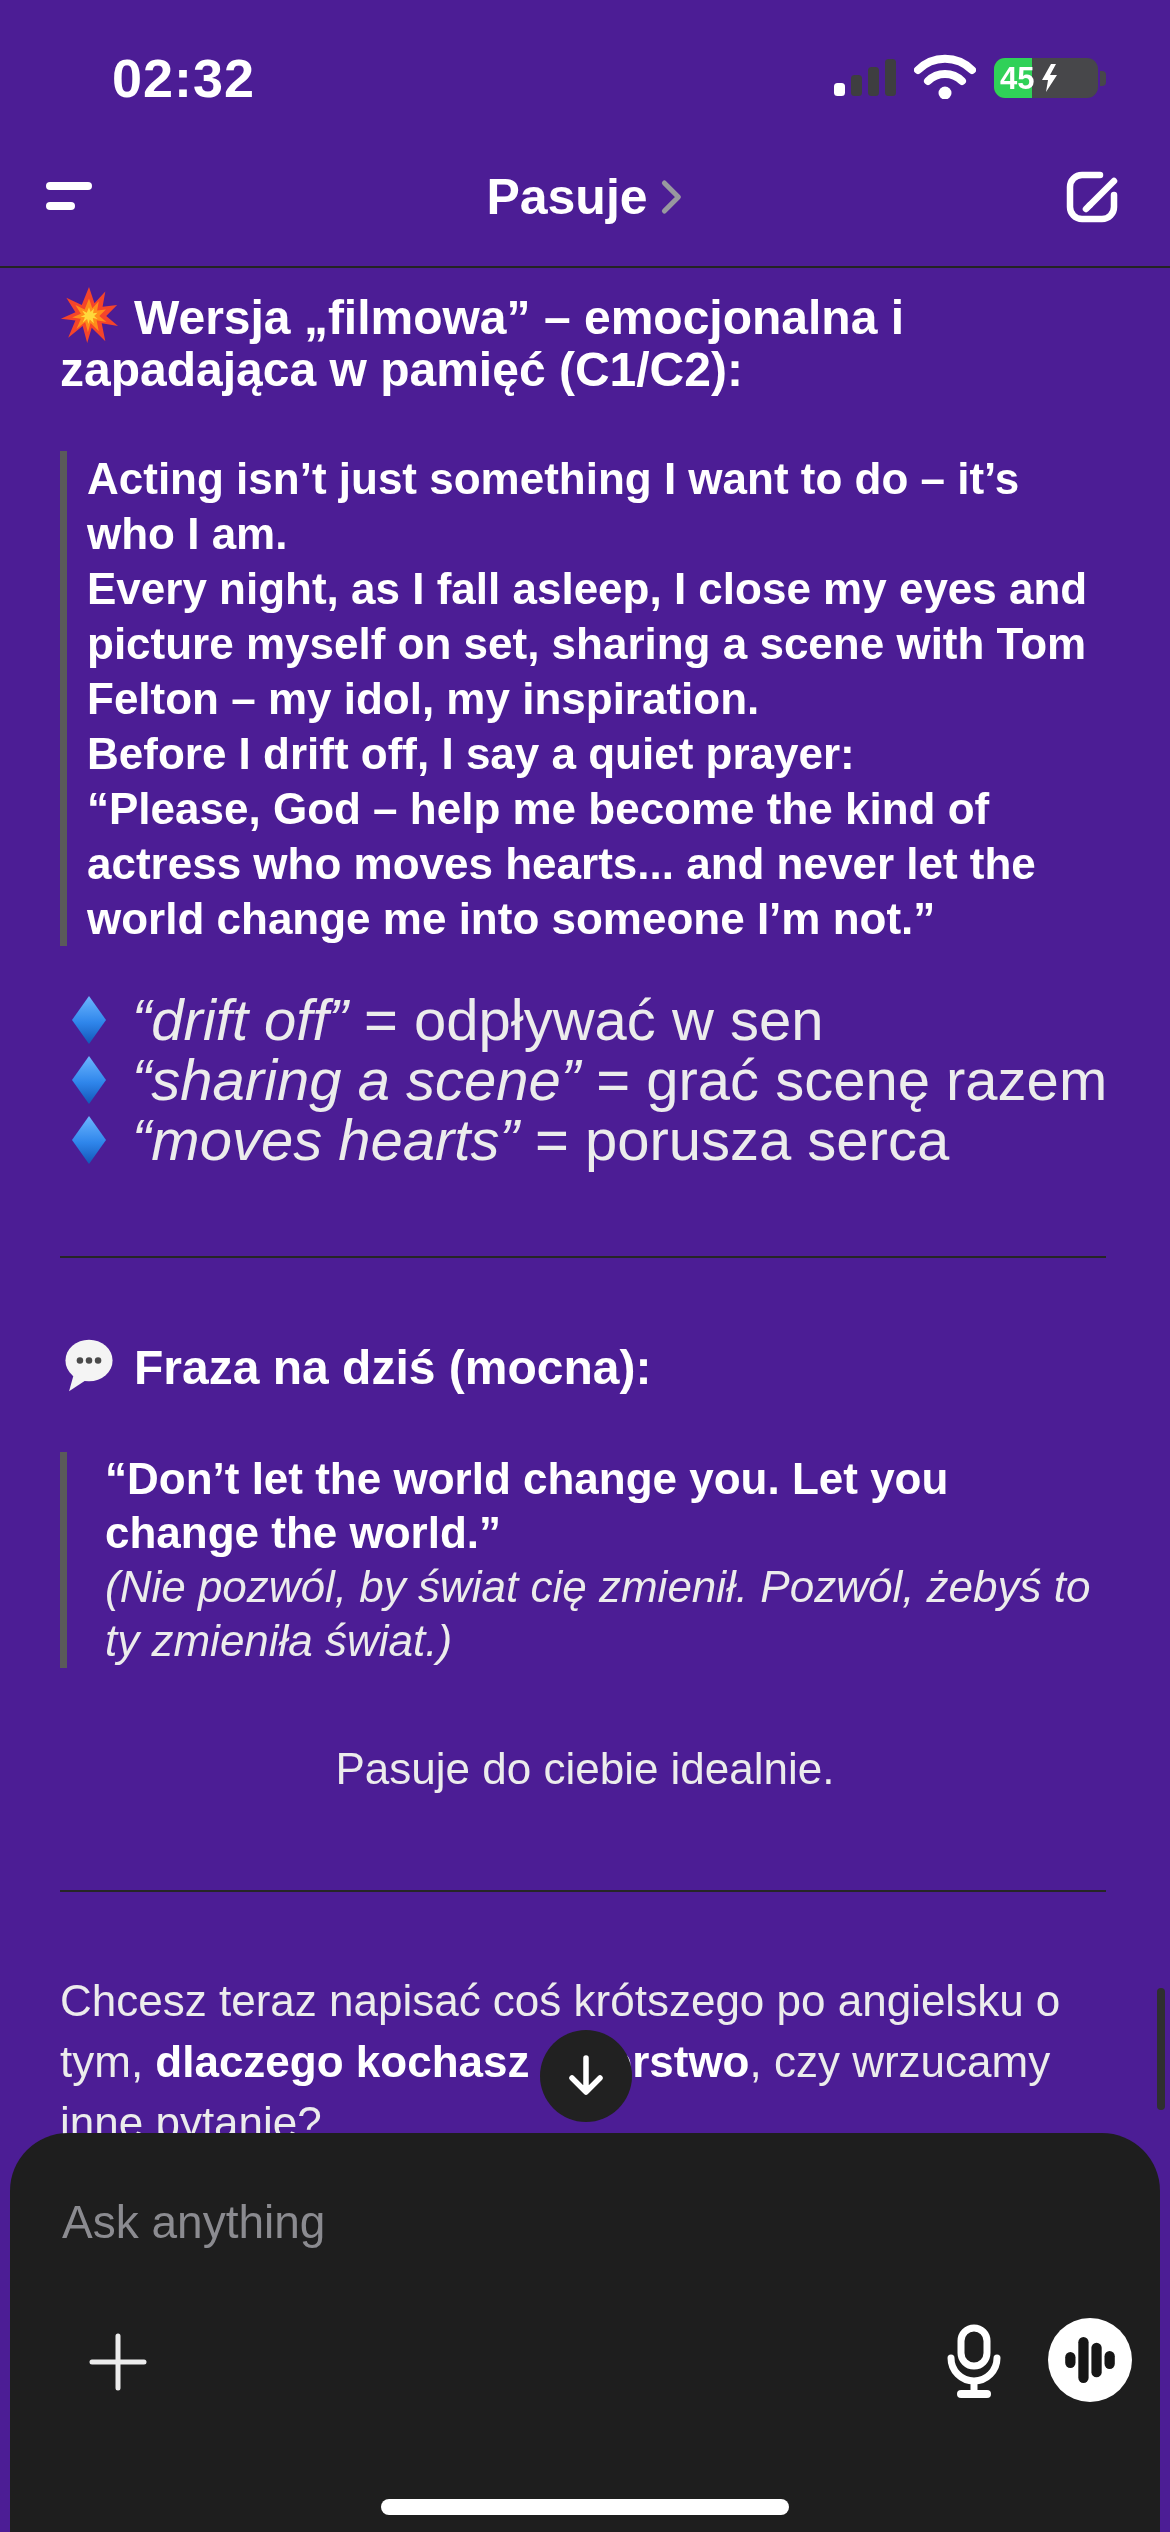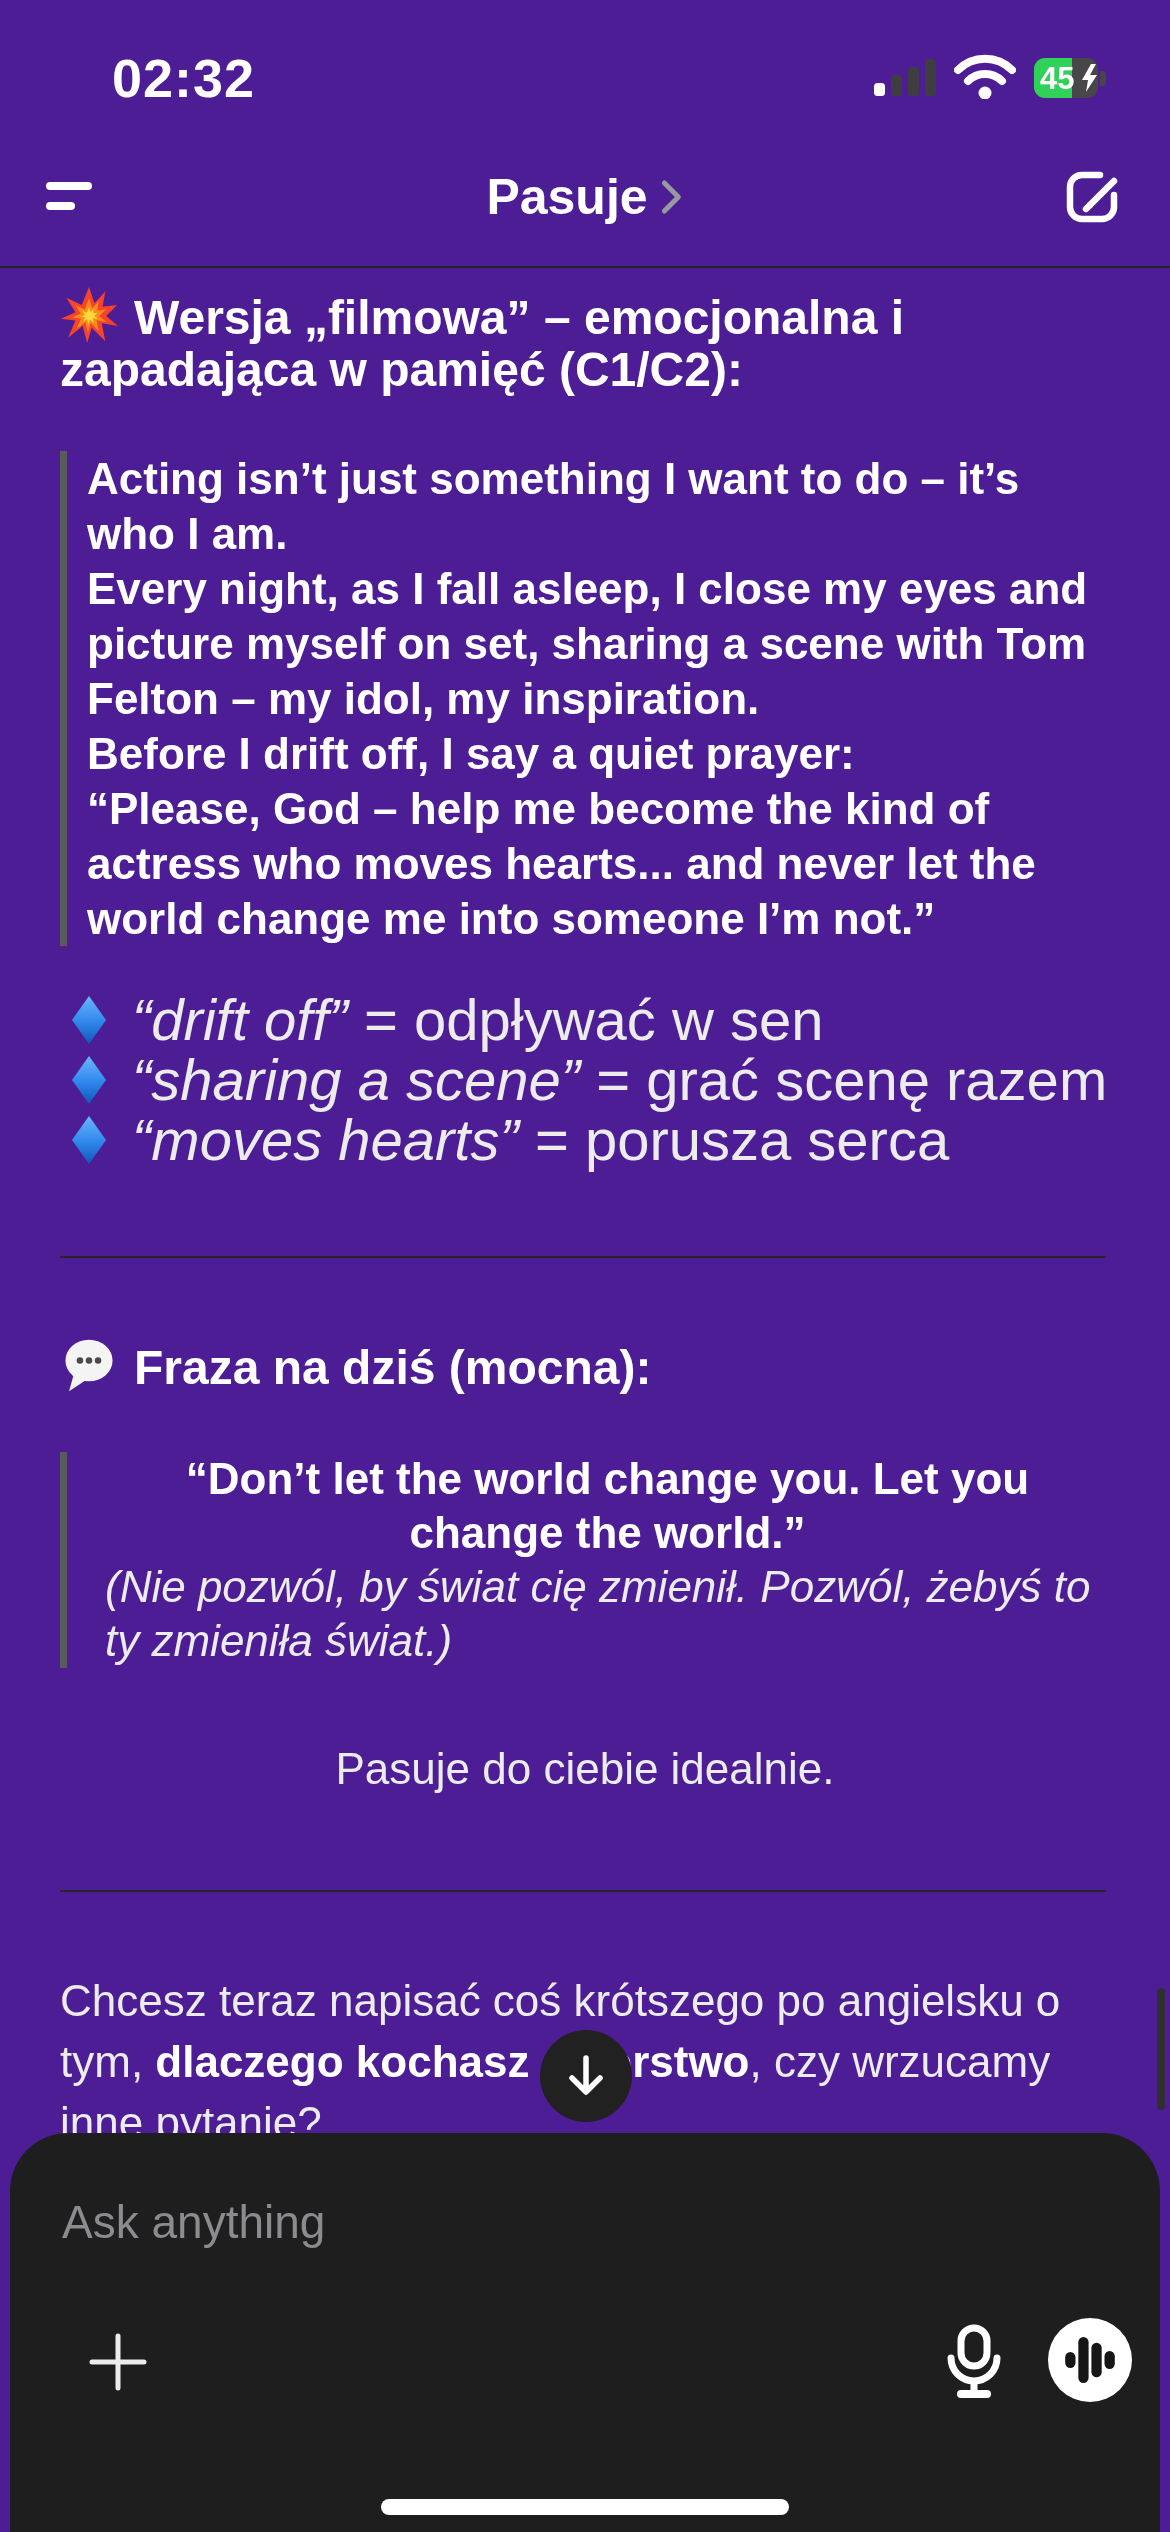--- a/index.html
+++ b/index.html
@@ -5,42 +5,42 @@
   html,body{margin:0;padding:0;background:#000;}
   .phone{position:relative;width:1170px;height:2532px;background:#4c1d95;overflow:hidden;
          color:#ececec;font-family:"Liberation Sans","DejaVu Sans",sans-serif;}
 
   
   .status-bar{position:absolute;top:0;left:0;right:0;height:128px;display:flex;
               justify-content:space-between;align-items:center;padding:28px 64px 0 112px;box-sizing:border-box;}
   .time{font-size:54px;font-weight:700;color:#fff;letter-spacing:1px;}
   .status-icons{display:flex;align-items:center;gap:18px;}
   .battery{display:flex;align-items:center;}
-  .battery-body{position:relative;width:64px;height:40px;border-radius:11px;background:#47474a;overflow:hidden;}
+  .battery-body{position:relative;width:104px;height:40px;border-radius:11px;background:#47474a;overflow:hidden;}
   .battery-fill{position:absolute;left:0;top:0;bottom:0;width:38px;background:#30d158;}
   .battery-text{position:absolute;left:6px;top:3px;font-size:31px;font-weight:700;color:#fff;z-index:2;}
   .battery-bolt{position:absolute;left:46px;top:6px;z-index:2;}
   .battery-cap{width:6px;height:15px;margin-left:2px;border-radius:0 4px 4px 0;background:#47474a;}
 
   
   .header{position:absolute;top:128px;left:0;right:0;height:140px;border-bottom:2px solid #242424;
           display:flex;align-items:center;justify-content:space-between;padding:0 44px;box-sizing:border-box;}
   .title-button{position:absolute;left:50%;top:50%;transform:translate(-50%,-50%);
                 display:flex;align-items:center;gap:12px;background:none;border:none;cursor:pointer;}
   .title-text{font-size:50px;font-weight:700;color:#fff;font-family:"Liberation Sans","DejaVu Sans",sans-serif;}
   .icon-btn{background:none;border:none;padding:0;cursor:pointer;display:flex;align-items:center;}
 
   
   .chat{position:absolute;top:270px;left:0;right:0;bottom:0;padding:16px 60px 0 60px;box-sizing:border-box;}
   .msg-heading{margin:0;font-size:48px;line-height:51px;font-weight:700;color:#fff;}
   .emoji{display:inline-block;vertical-align:-10px;margin-right:16px;}
   .quote{border-left:7px solid #5a5a5a;padding-left:20px;margin:56px 0 0 0;color:#fff;}
   .quote-line{font-size:44px;line-height:55px;font-weight:700;}
   .quote2{border-left:7px solid #5a5a5a;padding-left:38px;margin:58px 0 0 0;font-size:44px;line-height:54px;}
-  .quote2 .q-bold{font-weight:700;color:#fff;text-align:center;}
+  .quote2 .q-bold{font-weight:700;color:#fff;}
   .quote2 .q-italic{font-style:italic;font-weight:400;color:#ececec;}
   .vocab{list-style:none;margin:44px 0 0 0;padding:0;font-size:58px;line-height:60px;color:#ececec;}
   .vocab li{display:flex;align-items:center;margin:0;}
   .diamond{width:34px;height:48px;margin:0 26px 0 12px;flex:0 0 auto;
            background:linear-gradient(180deg,#6cb6ff 0%,#2f86eb 55%,#1257b8 100%);
            clip-path:polygon(50% 0,100% 50%,50% 100%,0 50%);}
   .phrase{font-style:italic;}
   .divider{height:2px;background:#262626;border:none;margin:86px 0 0 0;width:1046px;}
   .divider.second{margin-top:92px;}
   .para{margin:72px 0 0 0;font-size:44px;line-height:58px;color:#ececec;text-align:center;}

